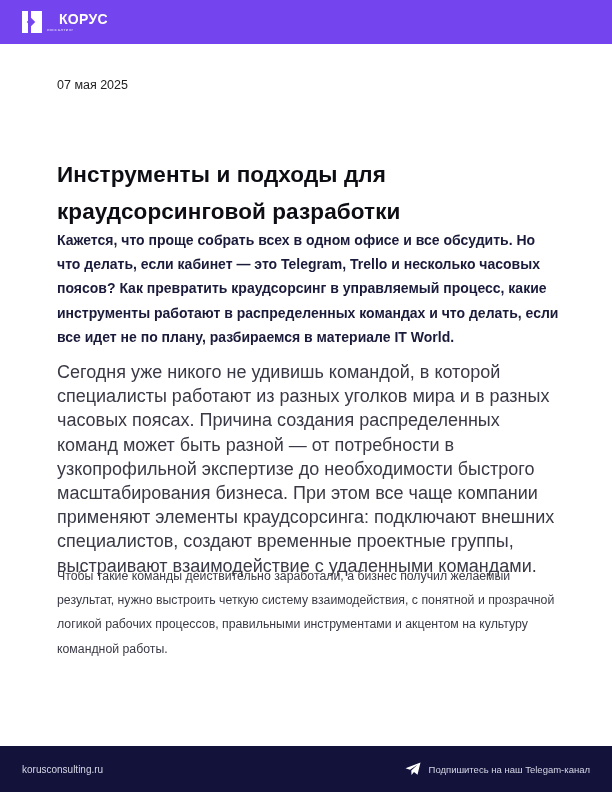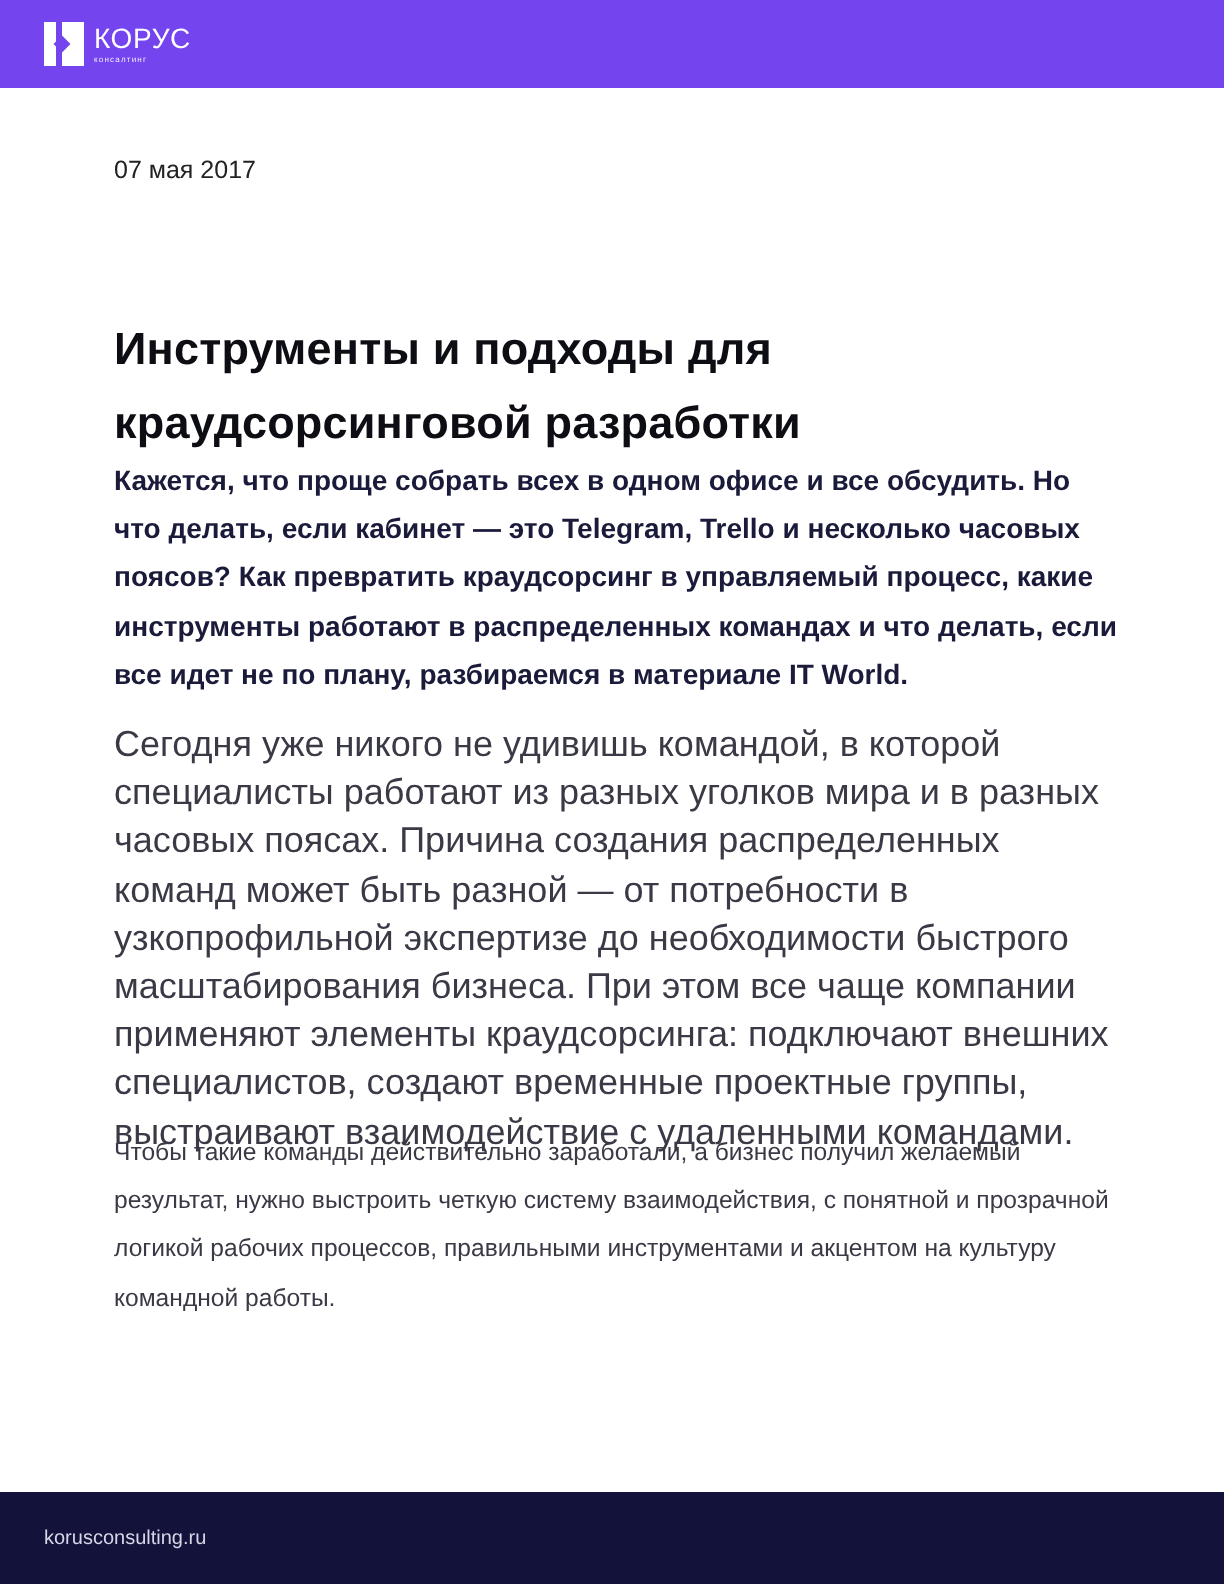--- a/index.html
+++ b/index.html
@@ -14,21 +14,21 @@
     .logo { display: flex; align-items: center; gap: 5px; }
     .logo-mark { position: relative; width: 20px; height: 22px; background: #fff; }
     .logo-mark::before {
       content: ""; position: absolute; left: 6px; top: 0; width: 3px; height: 22px; background: #7444ee;
     }
     .logo-mark::after {
       content: ""; position: absolute; left: 6px; top: 8px; width: 6px; height: 6px; background: #7444ee;
       transform: rotate(45deg);
     }
     .logo-text { display: flex; flex-direction: column; line-height: 1; color: #fff; }
-    .logo-name { font-size: 14px; font-weight: 400; letter-spacing: 0.3px; }
+    .logo-name { font-size: 14px; font-weight: 700; letter-spacing: 0.3px; margin-left: 12px; }
     .logo-sub { font-size: 4px; letter-spacing: 0.6px; margin-top: 2px; opacity: 0.9; }
     .contact-btn {
       width: 114px; height: 24px; border: 1.5px solid #e6dcff; background: transparent;
       color: #fff; font-size: 9.5px; font-weight: 700; display: flex; align-items: center; justify-content: center;
       font-family: "Liberation Sans", sans-serif; cursor: pointer;
     }
 
     .date { position: absolute; left: 57px; top: 78px; font-size: 12.5px; color: #222; }
 
     .title {
@@ -70,25 +70,33 @@
 <header class="header">
   <div class="logo">
     <span class="logo-mark"></span>
     <span class="logo-text">
       <span class="logo-name">КОРУС</span>
       <span class="logo-sub">консалтинг</span>
     </span>
   </div>
 </header>
 
-<div class="date">07 мая 2017</div>
+<div class="date">07 мая 2025</div>
 
 <h1 class="title">Инструменты и подходы для краудсорсинговой разработки</h1>
 
 <p class="lead">Кажется, что проще собрать всех в одном офисе и все обсудить. Но что делать, если кабинет — это Telegram, Trello и несколько часовых поясов? Как превратить краудсорсинг в управляемый процесс, какие инструменты работают в распределенных командах и что делать, если все идет не по плану, разбираемся в материале IT World.</p>
 
 <p class="p1">Сегодня уже никого не удивишь командой, в которой специалисты работают из разных уголков мира и в разных часовых поясах. Причина создания распределенных команд может быть разной — от потребности в узкопрофильной экспертизе до необходимости быстрого масштабирования бизнеса. При этом все чаще компании применяют элементы краудсорсинга: подключают внешних специалистов, создают временные проектные группы, выстраивают взаимодействие с удаленными командами.</p>
 
 <p class="p2">Чтобы такие команды действительно заработали, а бизнес получил желаемый результат, нужно выстроить четкую систему взаимодействия, с понятной и прозрачной логикой рабочих процессов, правильными инструментами и акцентом на культуру командной работы.</p>
 
 <footer class="footer">
   <a class="site-link">korusconsulting.ru</a>
+  <div class="tg-wrap">
+    <span class="tg-icon">
+      <svg width="16" height="14" viewBox="0 0 16 14">
+        <path d="M15.5 0.5 L0.5 6.2 L5 7.8 L12.5 2.8 L6.3 8.6 L6.5 13 L9 10 L12.5 12.8 Z" fill="#ffffff"></path>
+      </svg>
+    </span>
+    <span class="tg-text">Подпишитесь на наш Telegam-канал</span>
+  </div>
 </footer>
 
 </body></html>

